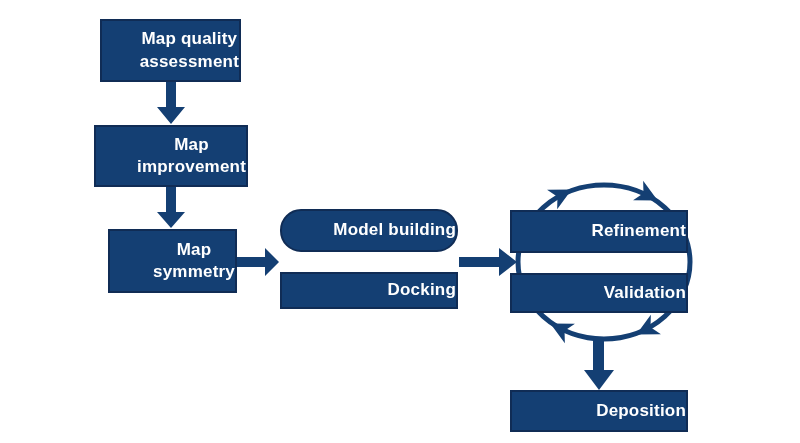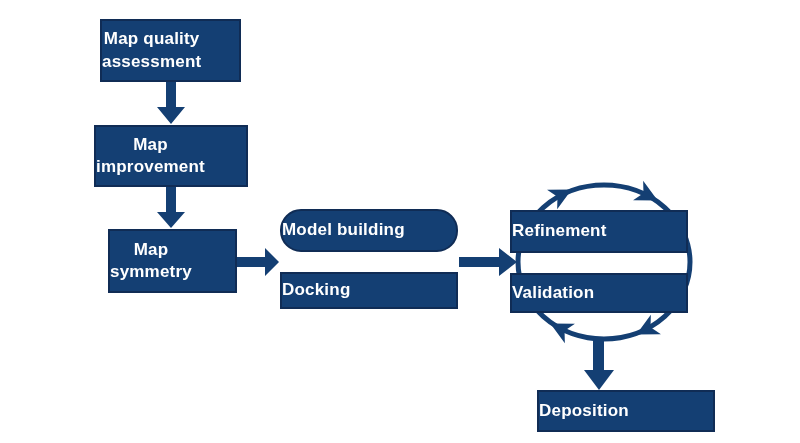--- a/index.html
+++ b/index.html
@@ -25,35 +25,35 @@
   }
   .node {
     position: absolute;
     z-index: 1;
     box-sizing: border-box;
     background: var(--node-fill, #143F73);
     border: 2px solid var(--node-border, #102C55);
     color: var(--node-text, #ffffff);
     display: flex;
     align-items: center;
-    justify-content: flex-start;
+    justify-content: flex-end;
     text-align: center;
     font-size: 17px;
     font-weight: 700;
     line-height: 1.3;
     letter-spacing: 0.2px;
   }
   .n1 { left: 100px; top: 19px;  width: 141px; height: 63px; }
   .n2 { left: 94px;  top: 125px; width: 154px; height: 62px; }
   .n3 { left: 108px; top: 229px; width: 129px; height: 64px; }
   .n4 { left: 280px; top: 209px; width: 178px; height: 43px; border-radius: 21px; }
   .n5 { left: 280px; top: 272px; width: 178px; height: 37px; }
   .n6 { left: 510px; top: 210px; width: 178px; height: 43px; }
   .n7 { left: 510px; top: 273px; width: 178px; height: 40px; }
-  .n8 { left: 510px; top: 390px; width: 178px; height: 42px; margin-left: 27px; }
+  .n8 { left: 510px; top: 390px; width: 178px; height: 42px; }
 </style>
 </head>
 <body>
 
 <div class="canvas">
 
   <svg class="arrow-layer" viewBox="0 0 800 443" xmlns="http://www.w3.org/2000/svg">
 
     <ellipse cx="604" cy="262" rx="86" ry="77" style="fill:none; stroke:var(--arrow,#143F73); stroke-width:5;"></ellipse>
 

